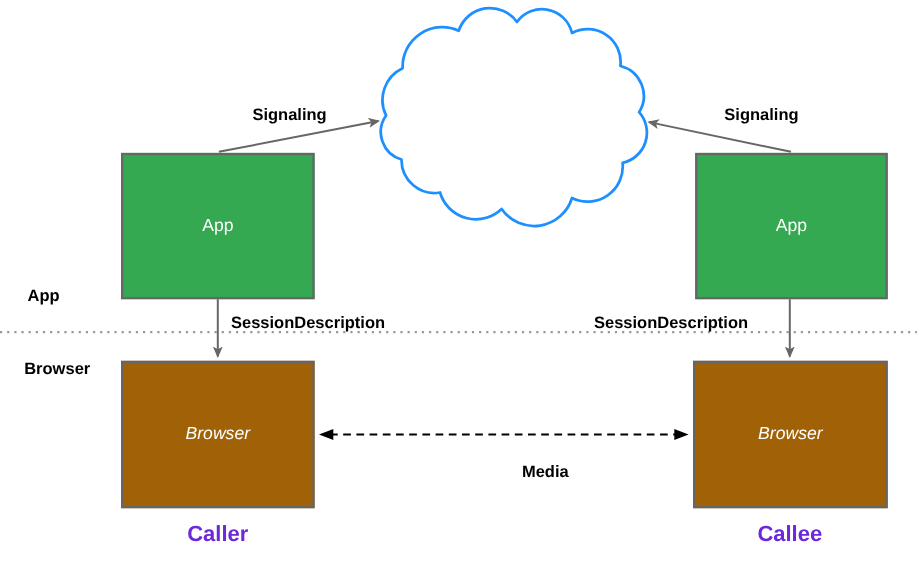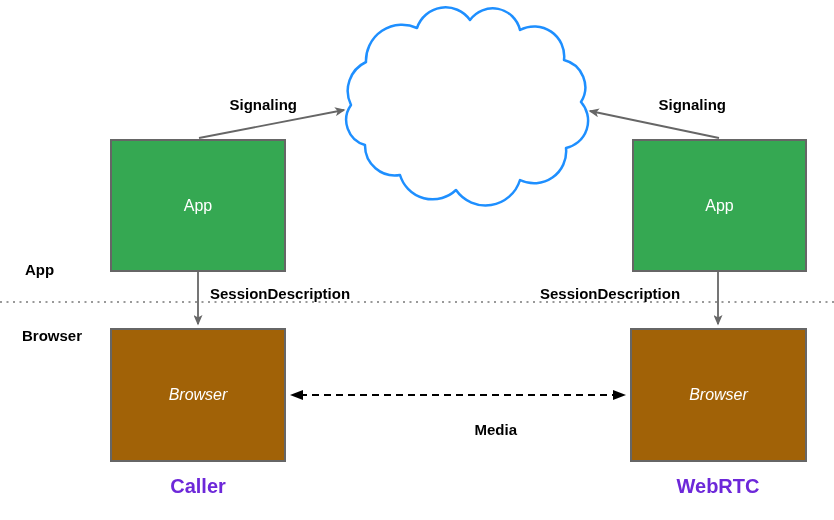--- a/index.html
+++ b/index.html
@@ -116,15 +116,15 @@
   <div class="lbl" style="left:540px; top:285px;">SessionDescription</div>
 
   <div class="lbl centered" style="left:397px; top:421px;">Media</div>
 
   <div class="lbl" style="left:25px; top:261px;">App</div>
 
   <div class="lbl" style="left:22px; top:327px;">Browser</div>
 
   <div class="endpoint" style="left:118px; top:475px;">Caller</div>
 
-  <div class="endpoint" style="left:638px; top:475px;">WebRTC</div>
+  <div class="endpoint" style="left:638px; top:475px;">Callee</div>
 
 </div>
 
 </body></html>

